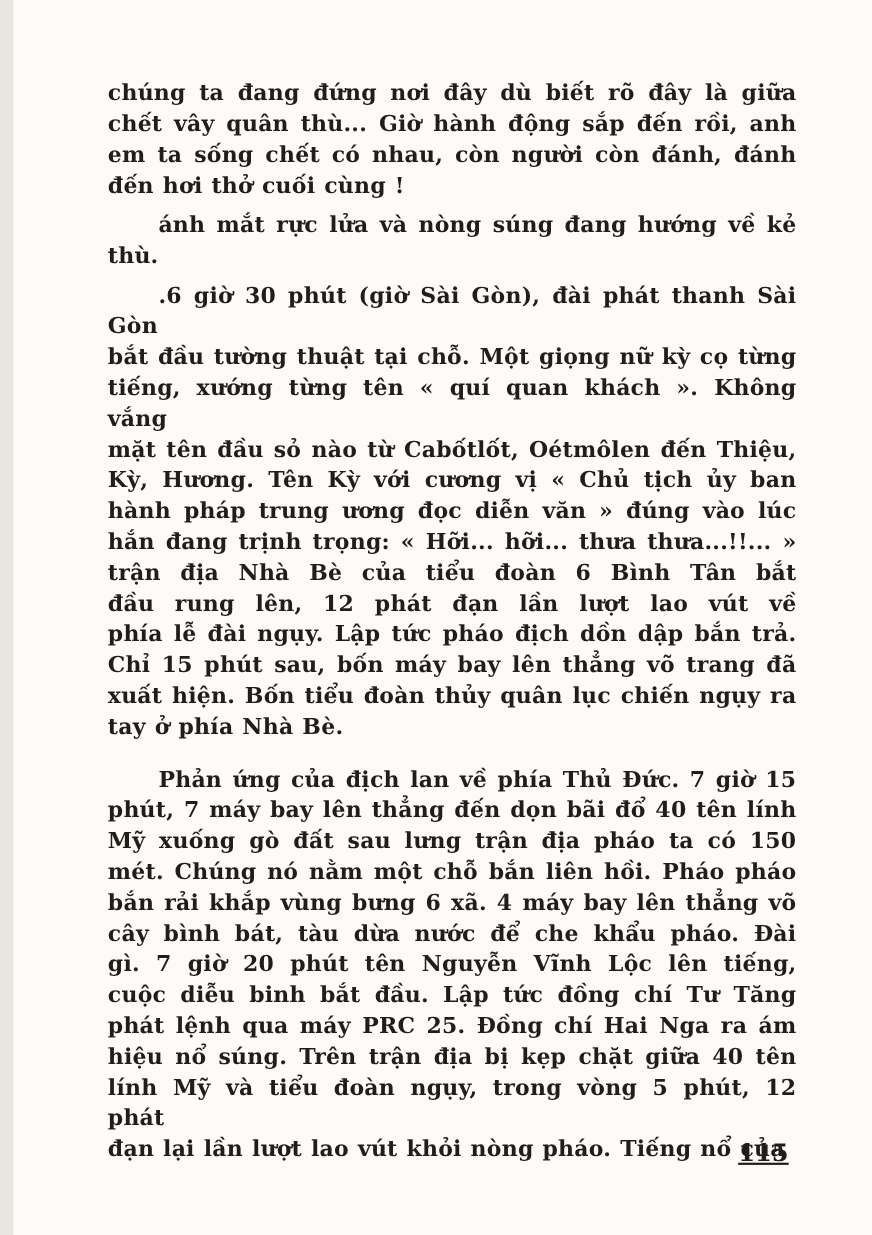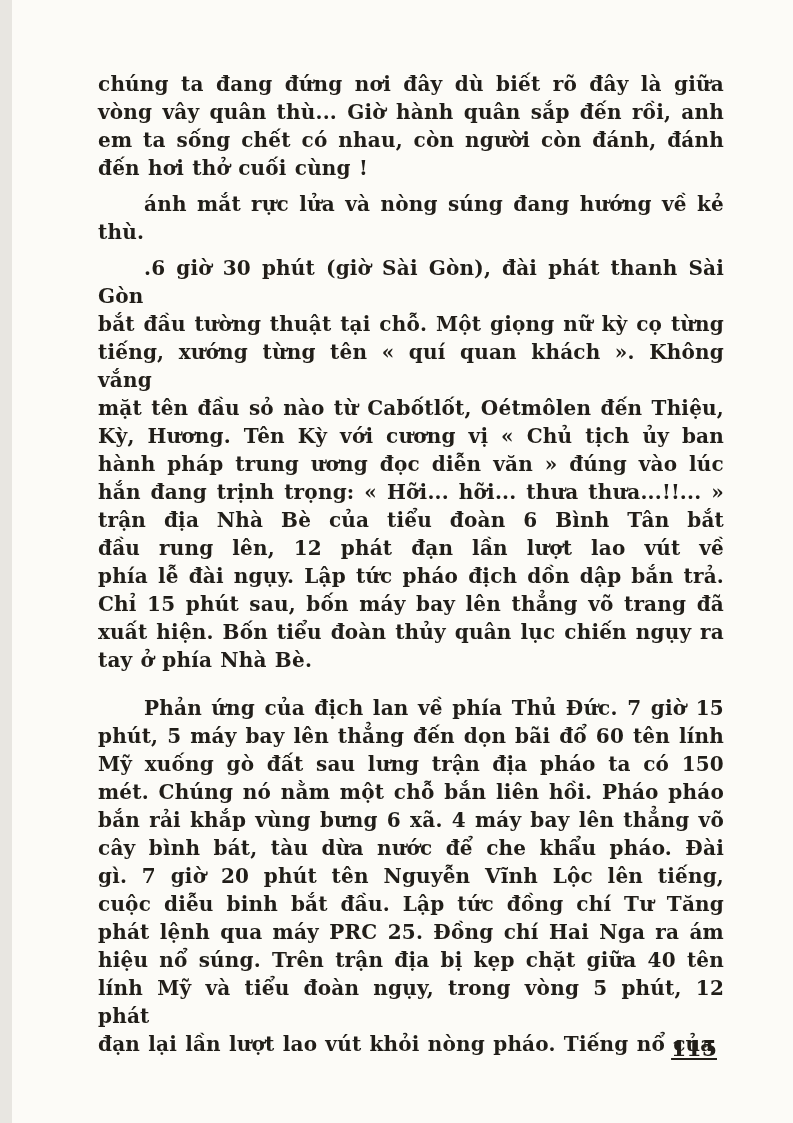--- a/index.html
+++ b/index.html
@@ -53,21 +53,21 @@
     text-decoration: underline;
   }
 </style>
 </head>
 <body>
 
 <div class="sheet" style="background: rgb(252, 251, 247); color: rgb(33, 30, 25); margin-left: 12px;">
   <div class="text-block" id="text-block">
       <div class="para">
         <div class="line">chúng ta đang đứng nơi đây dù biết rõ đây là giữa</div>
-        <div class="line">vòng vây quân thù... Giờ hành quân sắp đến rồi, anh</div>
+        <div class="line">chết vây quân thù... Giờ hành động sắp đến rồi, anh</div>
         <div class="line">em ta sống chết có nhau, còn người còn đánh, đánh</div>
         <div class="line last">đến hơi thở cuối cùng !</div>
       </div>
       <div class="para indent">
         <div class="line last">ánh mắt rực lửa và nòng súng đang hướng về kẻ thù.</div>
       </div>
       <div class="para indent">
         <div class="line">.6 giờ 30 phút (giờ Sài Gòn), đài phát thanh Sài Gòn</div>
         <div class="line">bắt đầu tường thuật tại chỗ. Một giọng nữ kỳ cọ từng</div>
         <div class="line">tiếng, xướng từng tên « quí quan khách ». Không vắng</div>
@@ -77,21 +77,21 @@
         <div class="line">hắn đang trịnh trọng: « Hỡi... hỡi... thưa thưa...!!... »</div>
         <div class="line">trận địa Nhà Bè của tiểu đoàn 6 Bình Tân bắt</div>
         <div class="line">đầu rung lên, 12 phát đạn lần lượt lao vút về</div>
         <div class="line">phía lễ đài ngụy. Lập tức pháo địch dồn dập bắn trả.</div>
         <div class="line">Chỉ 15 phút sau, bốn máy bay lên thẳng võ trang đã</div>
         <div class="line">xuất hiện. Bốn tiểu đoàn thủy quân lục chiến ngụy ra</div>
         <div class="line last">tay ở phía Nhà Bè.</div>
       </div>
       <div class="para indent gap-large">
         <div class="line">Phản ứng của địch lan về phía Thủ Đức. 7 giờ 15</div>
-        <div class="line">phút, 5 máy bay lên thẳng đến dọn bãi đổ 60 tên lính</div>
+        <div class="line">phút, 7 máy bay lên thẳng đến dọn bãi đổ 40 tên lính</div>
         <div class="line">Mỹ xuống gò đất sau lưng trận địa pháo ta có 150</div>
         <div class="line">mét. Chúng nó nằm một chỗ bắn liên hồi. Pháo pháo</div>
         <div class="line">bắn rải khắp vùng bưng 6 xã. 4 máy bay lên thẳng võ</div>
         <div class="line">cây bình bát, tàu dừa nước để che khẩu pháo. Đài</div>
         <div class="line">gì. 7 giờ 20 phút tên Nguyễn Vĩnh Lộc lên tiếng,</div>
         <div class="line">cuộc diễu binh bắt đầu. Lập tức đồng chí Tư Tăng</div>
         <div class="line">phát lệnh qua máy PRC 25. Đồng chí Hai Nga ra ám</div>
         <div class="line">hiệu nổ súng. Trên trận địa bị kẹp chặt giữa 40 tên</div>
         <div class="line">lính Mỹ và tiểu đoàn ngụy, trong vòng 5 phút, 12 phát</div>
         <div class="line last">đạn lại lần lượt lao vút khỏi nòng pháo. Tiếng nổ của</div>

